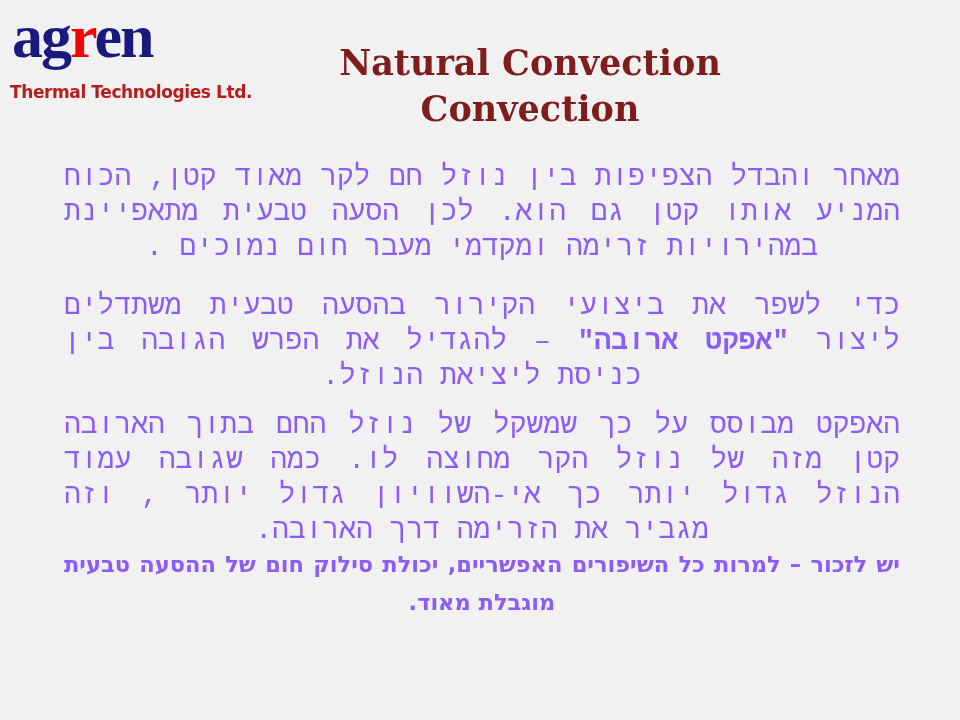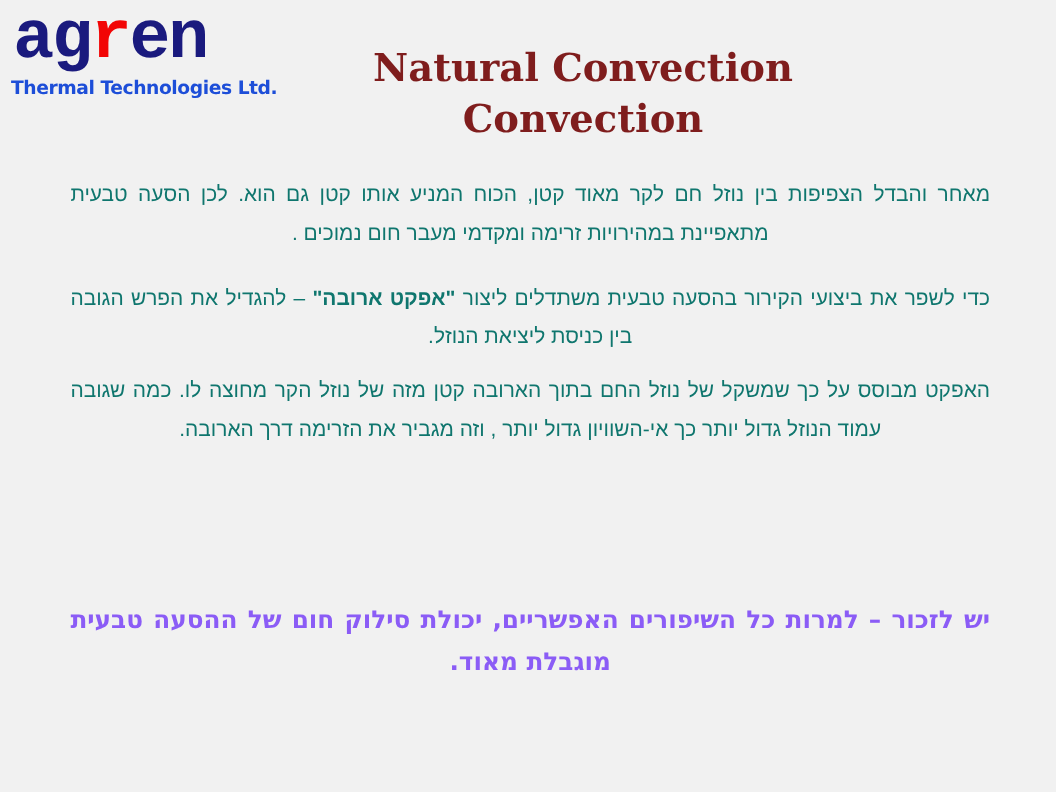--- a/index.html
+++ b/index.html
@@ -24,42 +24,42 @@
 
   
   .logo-block {
     position: absolute;
     left: 4px;
     top: 4px;
     width: 262px;
     height: 106px;
   }
   .logo-wordmark {
-    font-family: Liberation Mono, monospace;
+    font-family: Liberation Serif, serif;
     font-weight: bold;
     font-size: 62px;
     line-height: 64px;
     letter-spacing: -2px;
     color: #1a1a7e;
     padding-left: 8px;
     white-space: nowrap;
     -webkit-font-smoothing: none;
   }
   .logo-wordmark .accent {
     color: #f20505;
   }
   .logo-tagline {
     font-family: "DejaVu Sans", "Liberation Sans", sans-serif;
     font-weight: bold;
     font-size: 17px;
     line-height: 20px;
     letter-spacing: -0.4px;
-    color: #1d4ed8;
+    color: #b91c1c;
     padding-left: 6px;
-    margin-top: 2px;
+    margin-top: 14px;
     white-space: nowrap;
   }
 
   
   .slide-title {
     position: absolute;
     left: 250px;
     top: 40px;
     width: 560px;
     text-align: center;
@@ -76,23 +76,23 @@
 
   
   .body-area {
     position: absolute;
     left: 64px;
     top: 160px;
     width: 836px;
     direction: rtl;
     text-align: justify;
     text-align-last: center;
-    color: #0f766e;
-    font-family: Liberation Sans, sans-serif;
-    font-size: 19px;
+    color: #8b5cf6;
+    font-family: Liberation Mono, monospace;
+    font-size: 28px;
     line-height: 35px;
   }
   .para {
     margin: 0 0 12px 0;
     direction: rtl;
     text-align: justify;
     text-align-last: center;
   }
   .para.p2 {
     margin-top: 24px;

